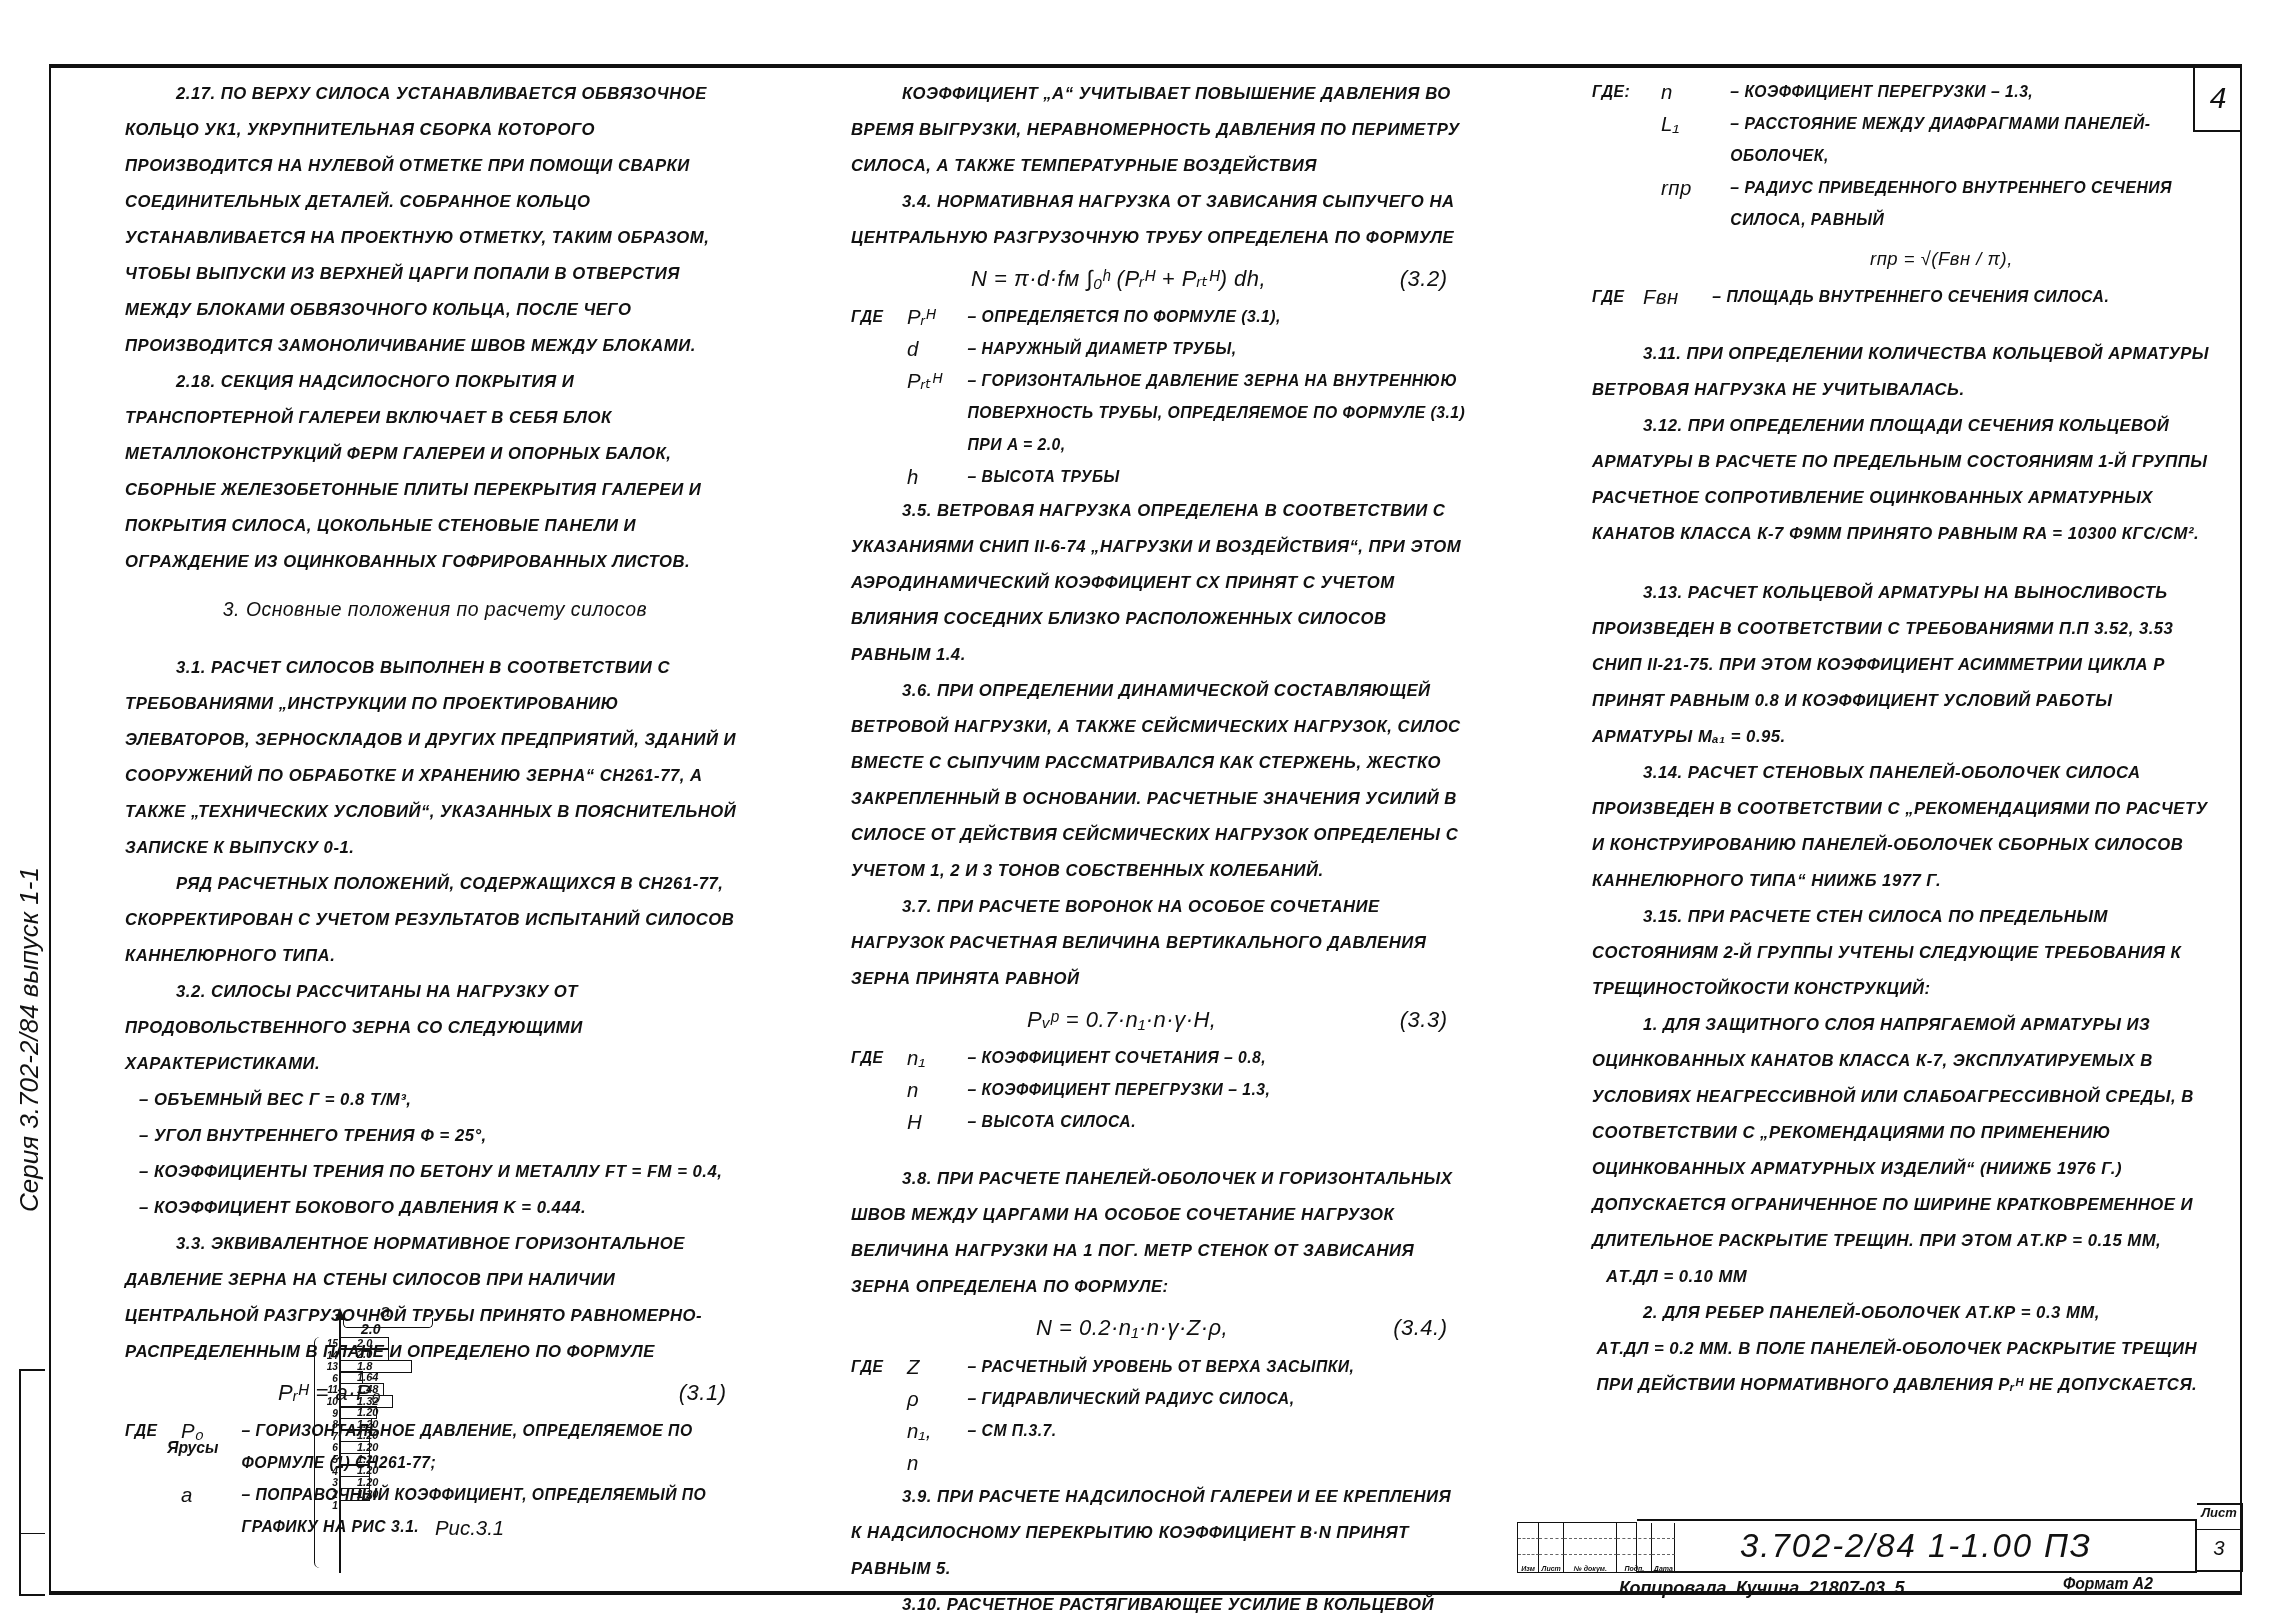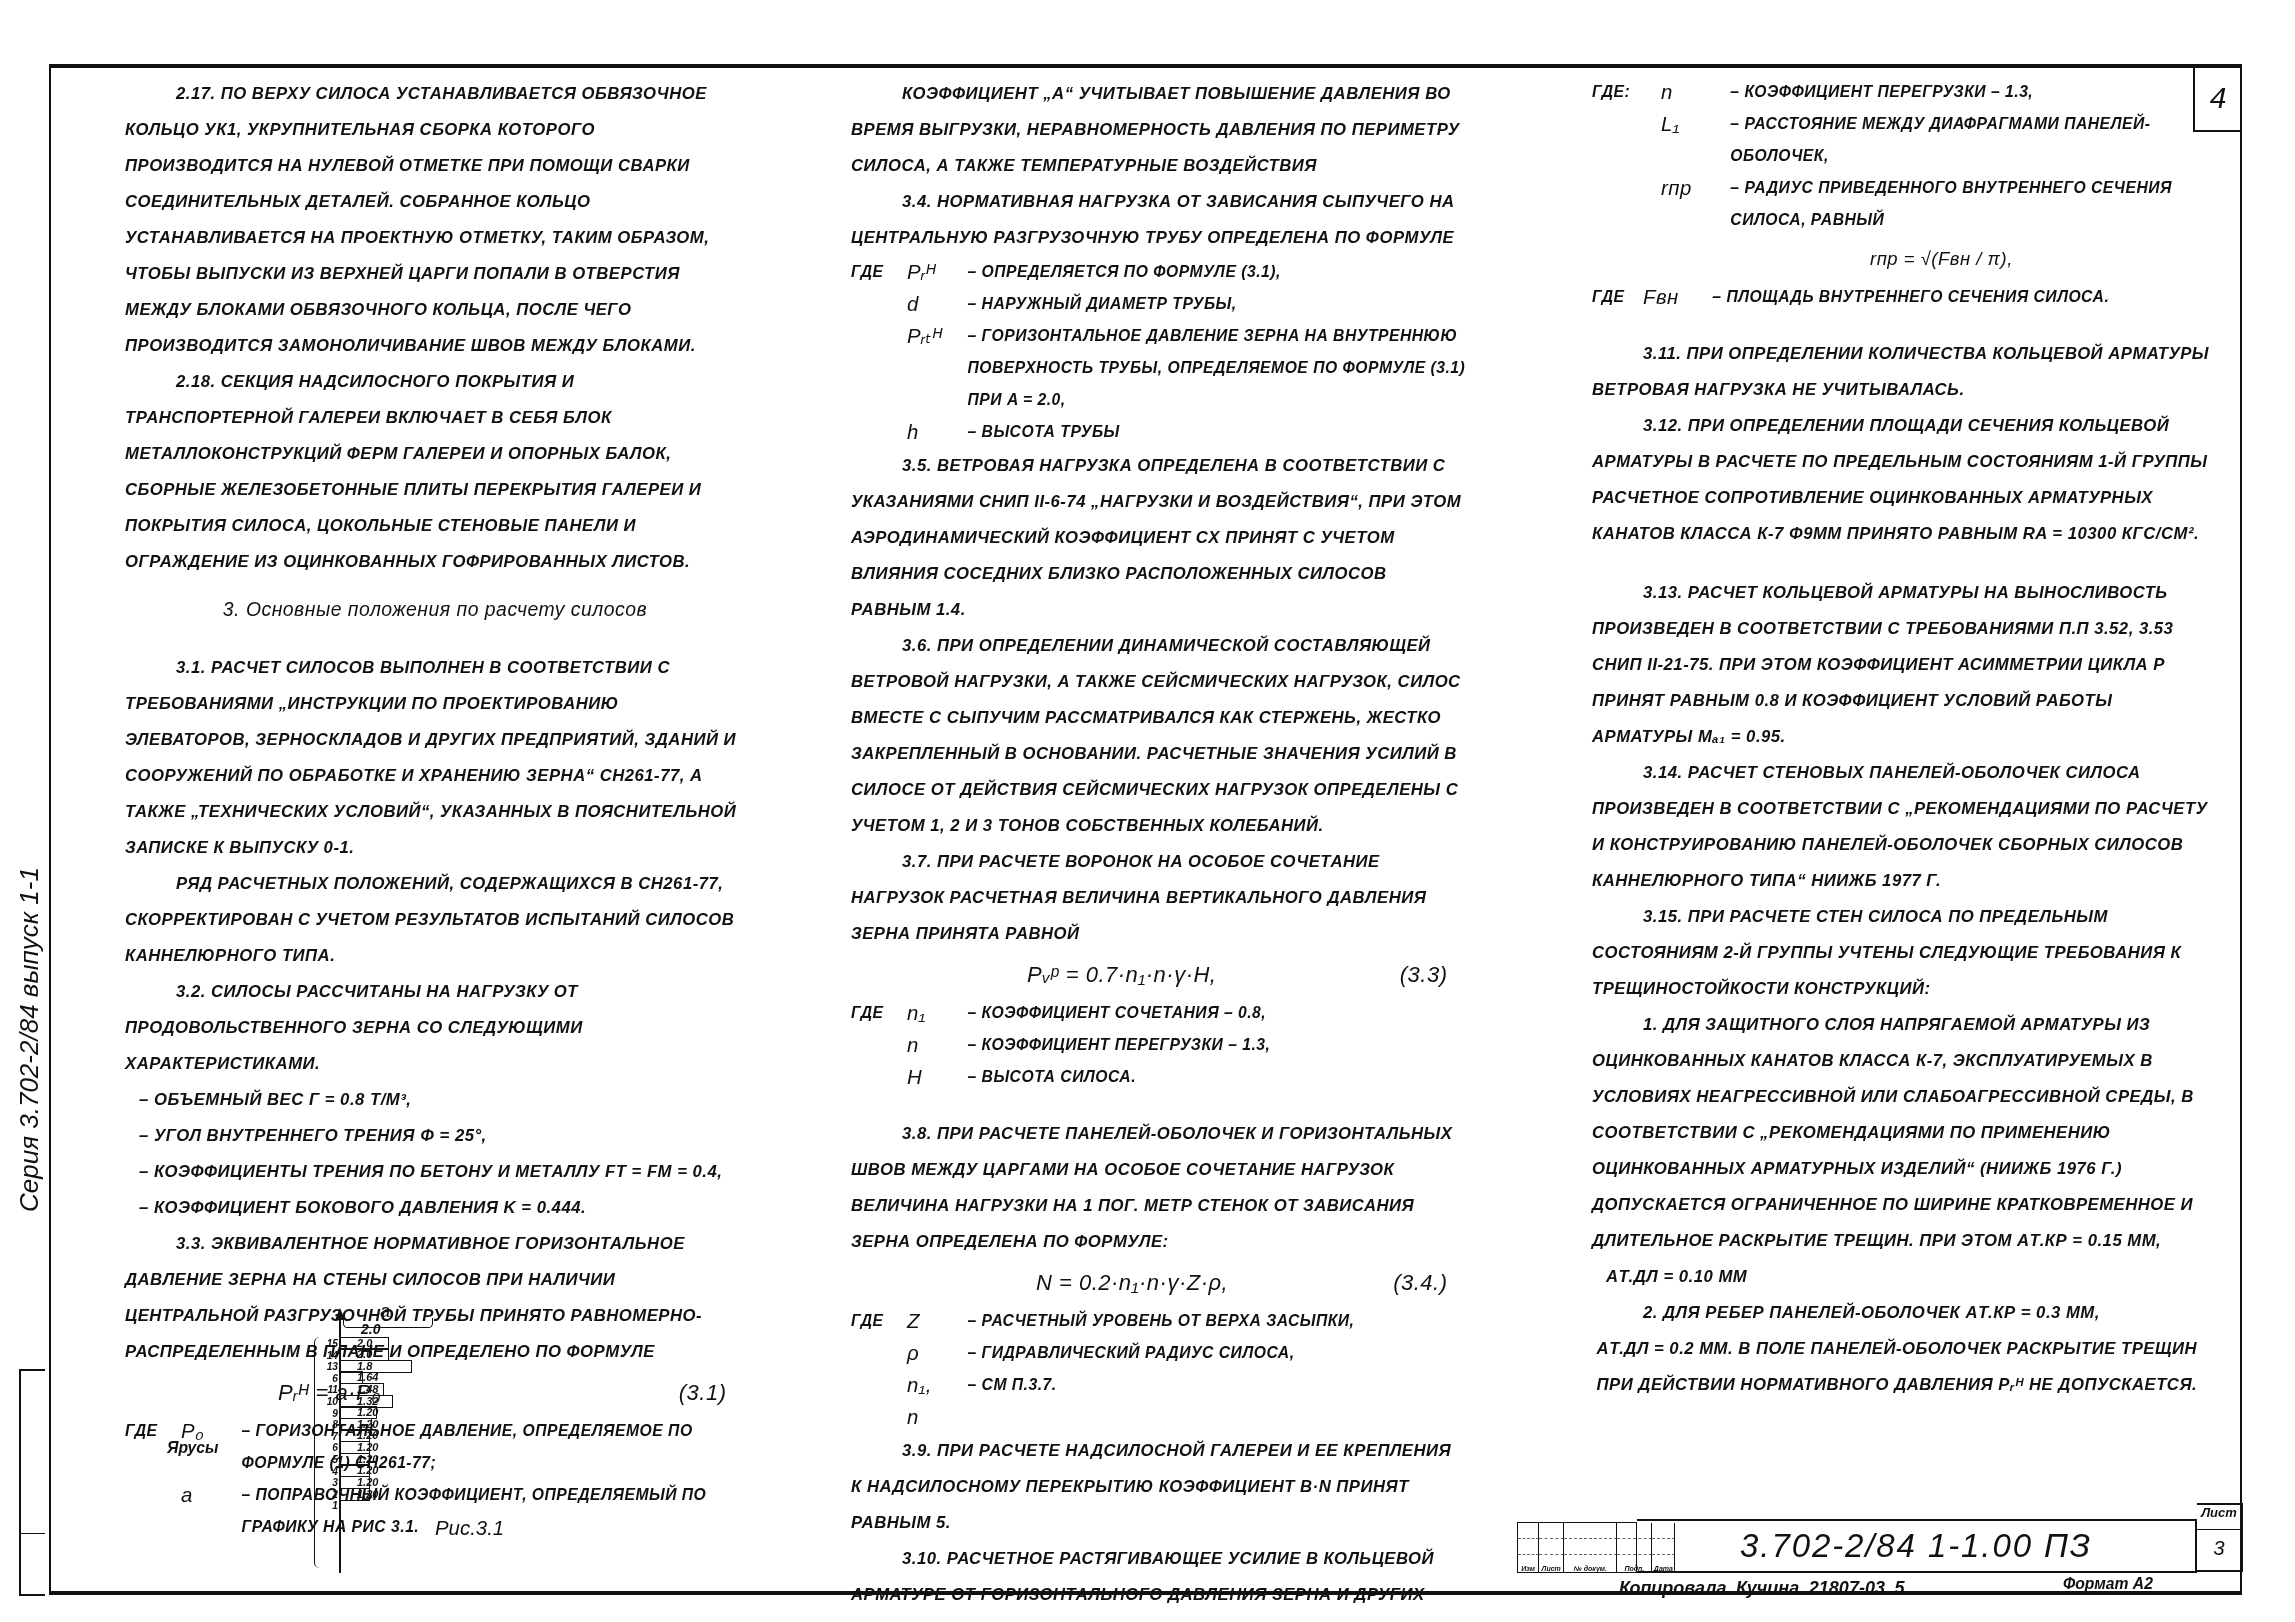--- a/index.html
+++ b/index.html
@@ -137,20 +137,24 @@
     <div class="row" style="width:29px">1.20</div>
     <div class="row" style="width:29px">1.20</div>
     <div class="row" style="width:29px">1.20</div>
   </div>
   <div class="caption">Рис.3.1</div>
 </div>
 
 <div class="col col2">
   <p class="ind">Коэффициент „a“ учитывает повышение давления во время выгрузки, неравномерность давления по периметру силоса, а также температурные воздействия</p>
   <p class="ind">3.4. Нормативная нагрузка от зависания сыпучего на центральную разгрузочную трубу определена по формуле</p>
+  <div class="formula" style="padding-left:120px">
+    <span>N = π·d·fм ∫₀ʰ (Pᵣᴴ + Pᵣₜᴴ) dh,</span>
+    <span class="num">(3.2)</span>
+  </div>
   <div class="where">
     <span>где</span>
       <span class="sym">Pᵣᴴ</span>
       <span></span>
       <span>– определяется по формуле (3.1),</span>
     <span></span>
       <span class="sym">d</span>
       <span></span>
       <span>– наружный диаметр трубы,</span>
     <span></span>

